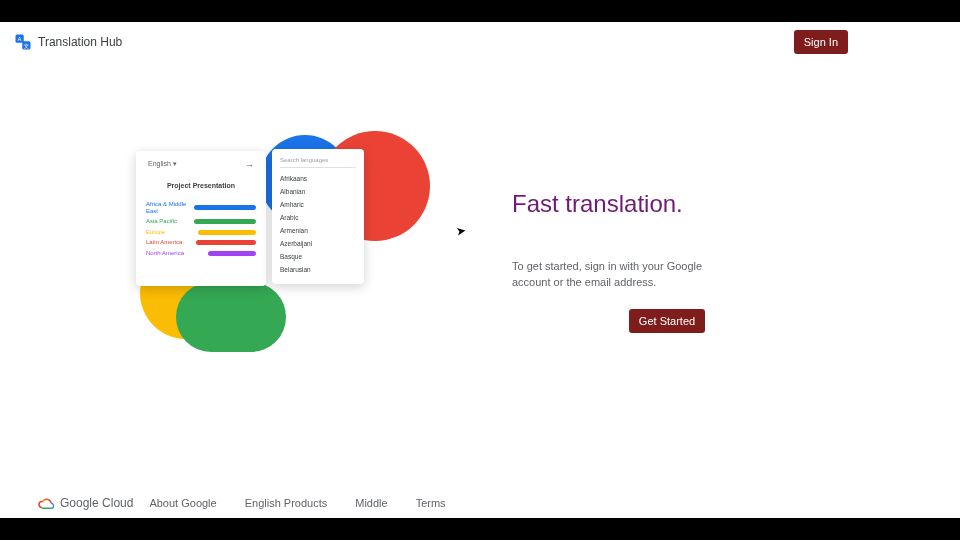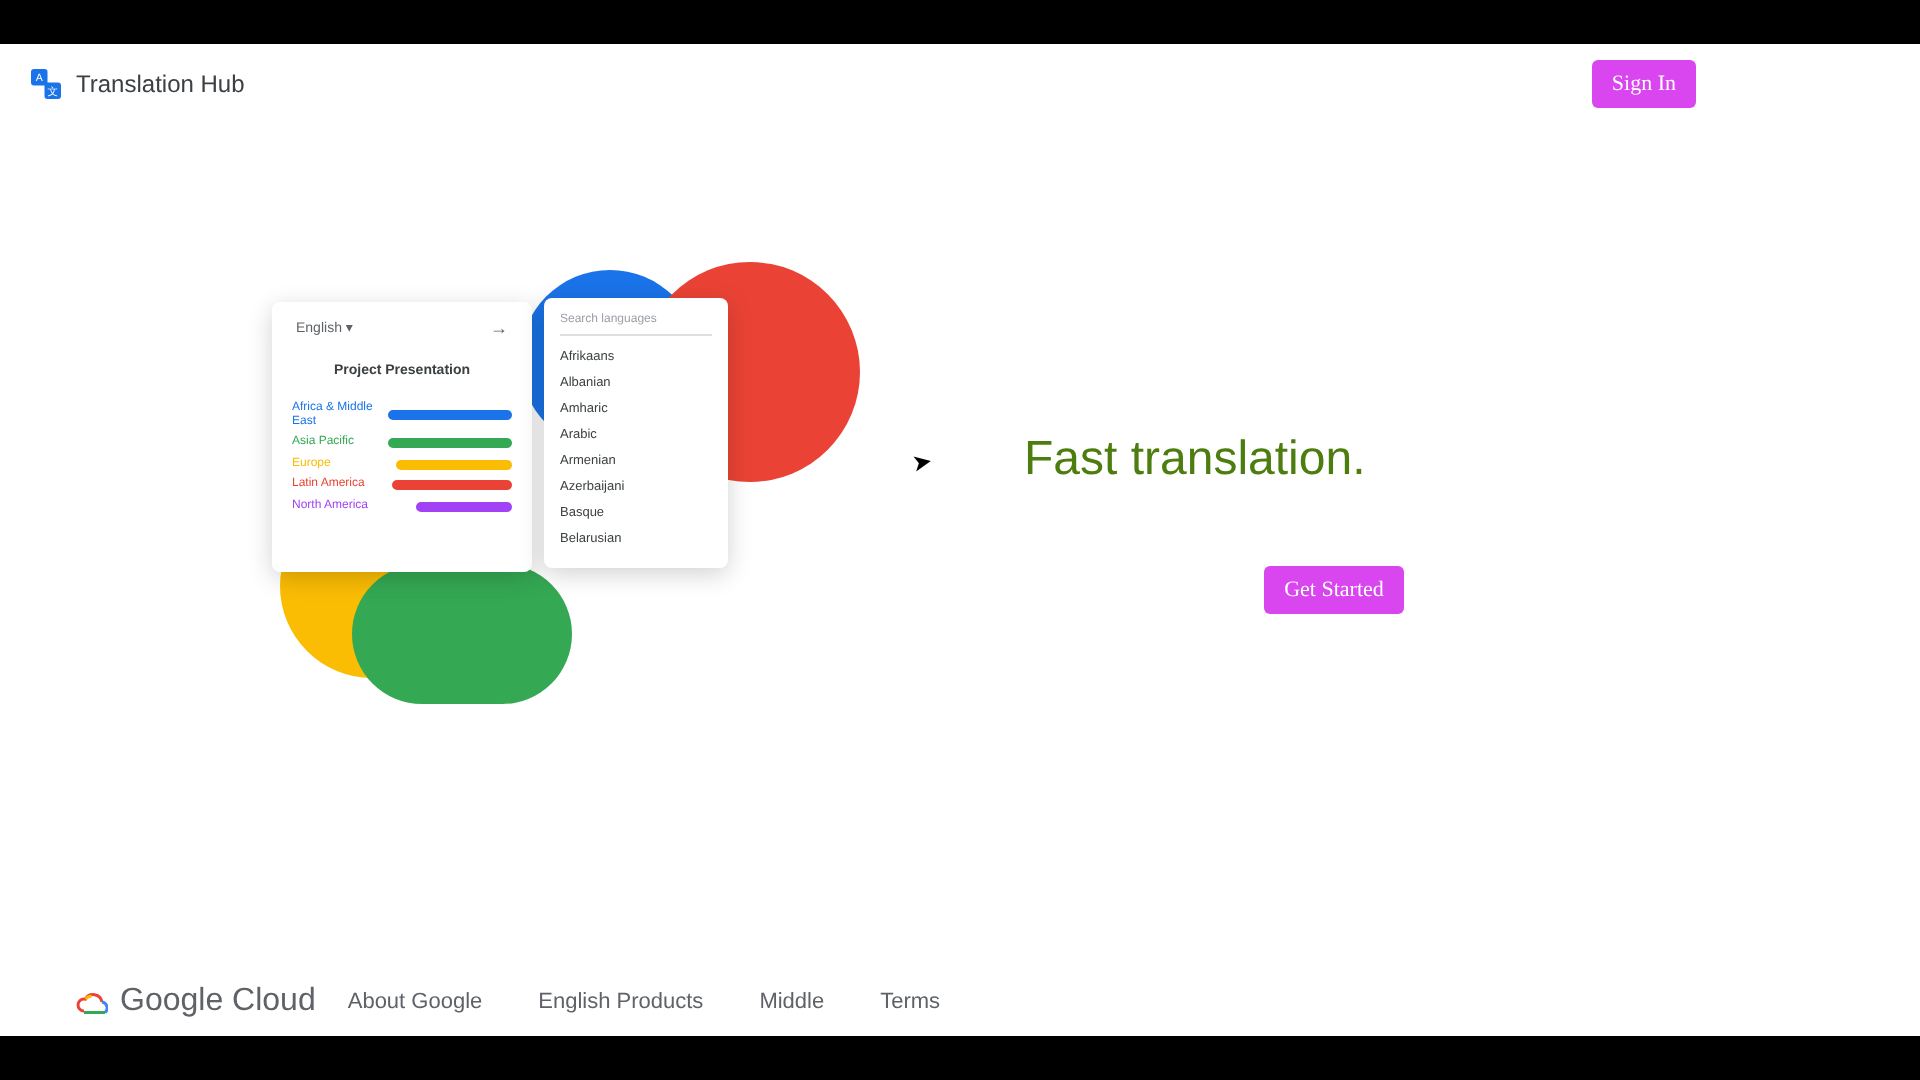--- a/index.html
+++ b/index.html
@@ -53,24 +53,23 @@
     align-items: center;
     justify-content: center;
     font-size: 11px;
     border-radius: 3px;
     border: none;
     cursor: pointer;
     padding: 6px 10px;
     text-decoration: none;
   }
   .btn-primary {
-    background: #d946ef;
+    background: #7f1d1d;
     color: #fff;
     font-weight: 500;
-    font-family: Liberation Serif, serif;
   }
   .btn-link {
     color: #1a73e8;
     background: transparent;
     font-weight: 500;
   }
 
   
   .hero {
     position: absolute;
@@ -87,21 +86,21 @@
     width: 370px;
     height: 270px;
   }
   .hero-right {
     width: 310px;
   }
   .headline {
     font-size: 24px;
     line-height: 1.1;
     font-weight: 400;
-    color: #4d7c0f;
+    color: #701a75;
     margin-bottom: 14px;
   }
   .sub {
     font-size: 11px;
     color: #5f6368;
     line-height: 1.5;
     margin-bottom: 18px;
     max-width: 230px;
   }
   .actions { display: flex; gap: 14px; align-items: center; flex-direction: column; }
@@ -198,21 +197,21 @@
     display:flex;
     align-items:center;
     gap: 16px;
     padding: 0 36px;
     font-size: 11px;
     color:#5f6368;
   }
   .footer-brand { display:flex; align-items:center; gap:6px; }
   .footer a { color:#5f6368; text-decoration:none; }
   .cloud-icon { display:inline-flex; }
-  .gc-text { color:#5f6368; font-size:16px; }
+  .gc-text { color:#5f6368; font-size:12px; }
   .gc-bold { font-weight:500; color:#5f6368; }
 
   .cursor {
     position:absolute;
     left: 456px;
     top: 202px;
     font-size:12px;
     color:#000;
     transform: rotate(-10deg);
     pointer-events:none;
@@ -301,20 +300,21 @@
         </div>
 
       </div>
     </div>
 
     <div class="hero-right">
       <h1 class="headline">
         <span>Fast translation.</span><br>
         <br>
       </h1>
+      <p class="sub">To get started, sign in with your Google account or the email address.</p>
       <div class="actions">
         <button class="btn btn-primary">Get Started</button>
       </div>
     </div>
 
   </section>
 
   <div class="cursor">➤</div>
 
   <footer class="footer">

